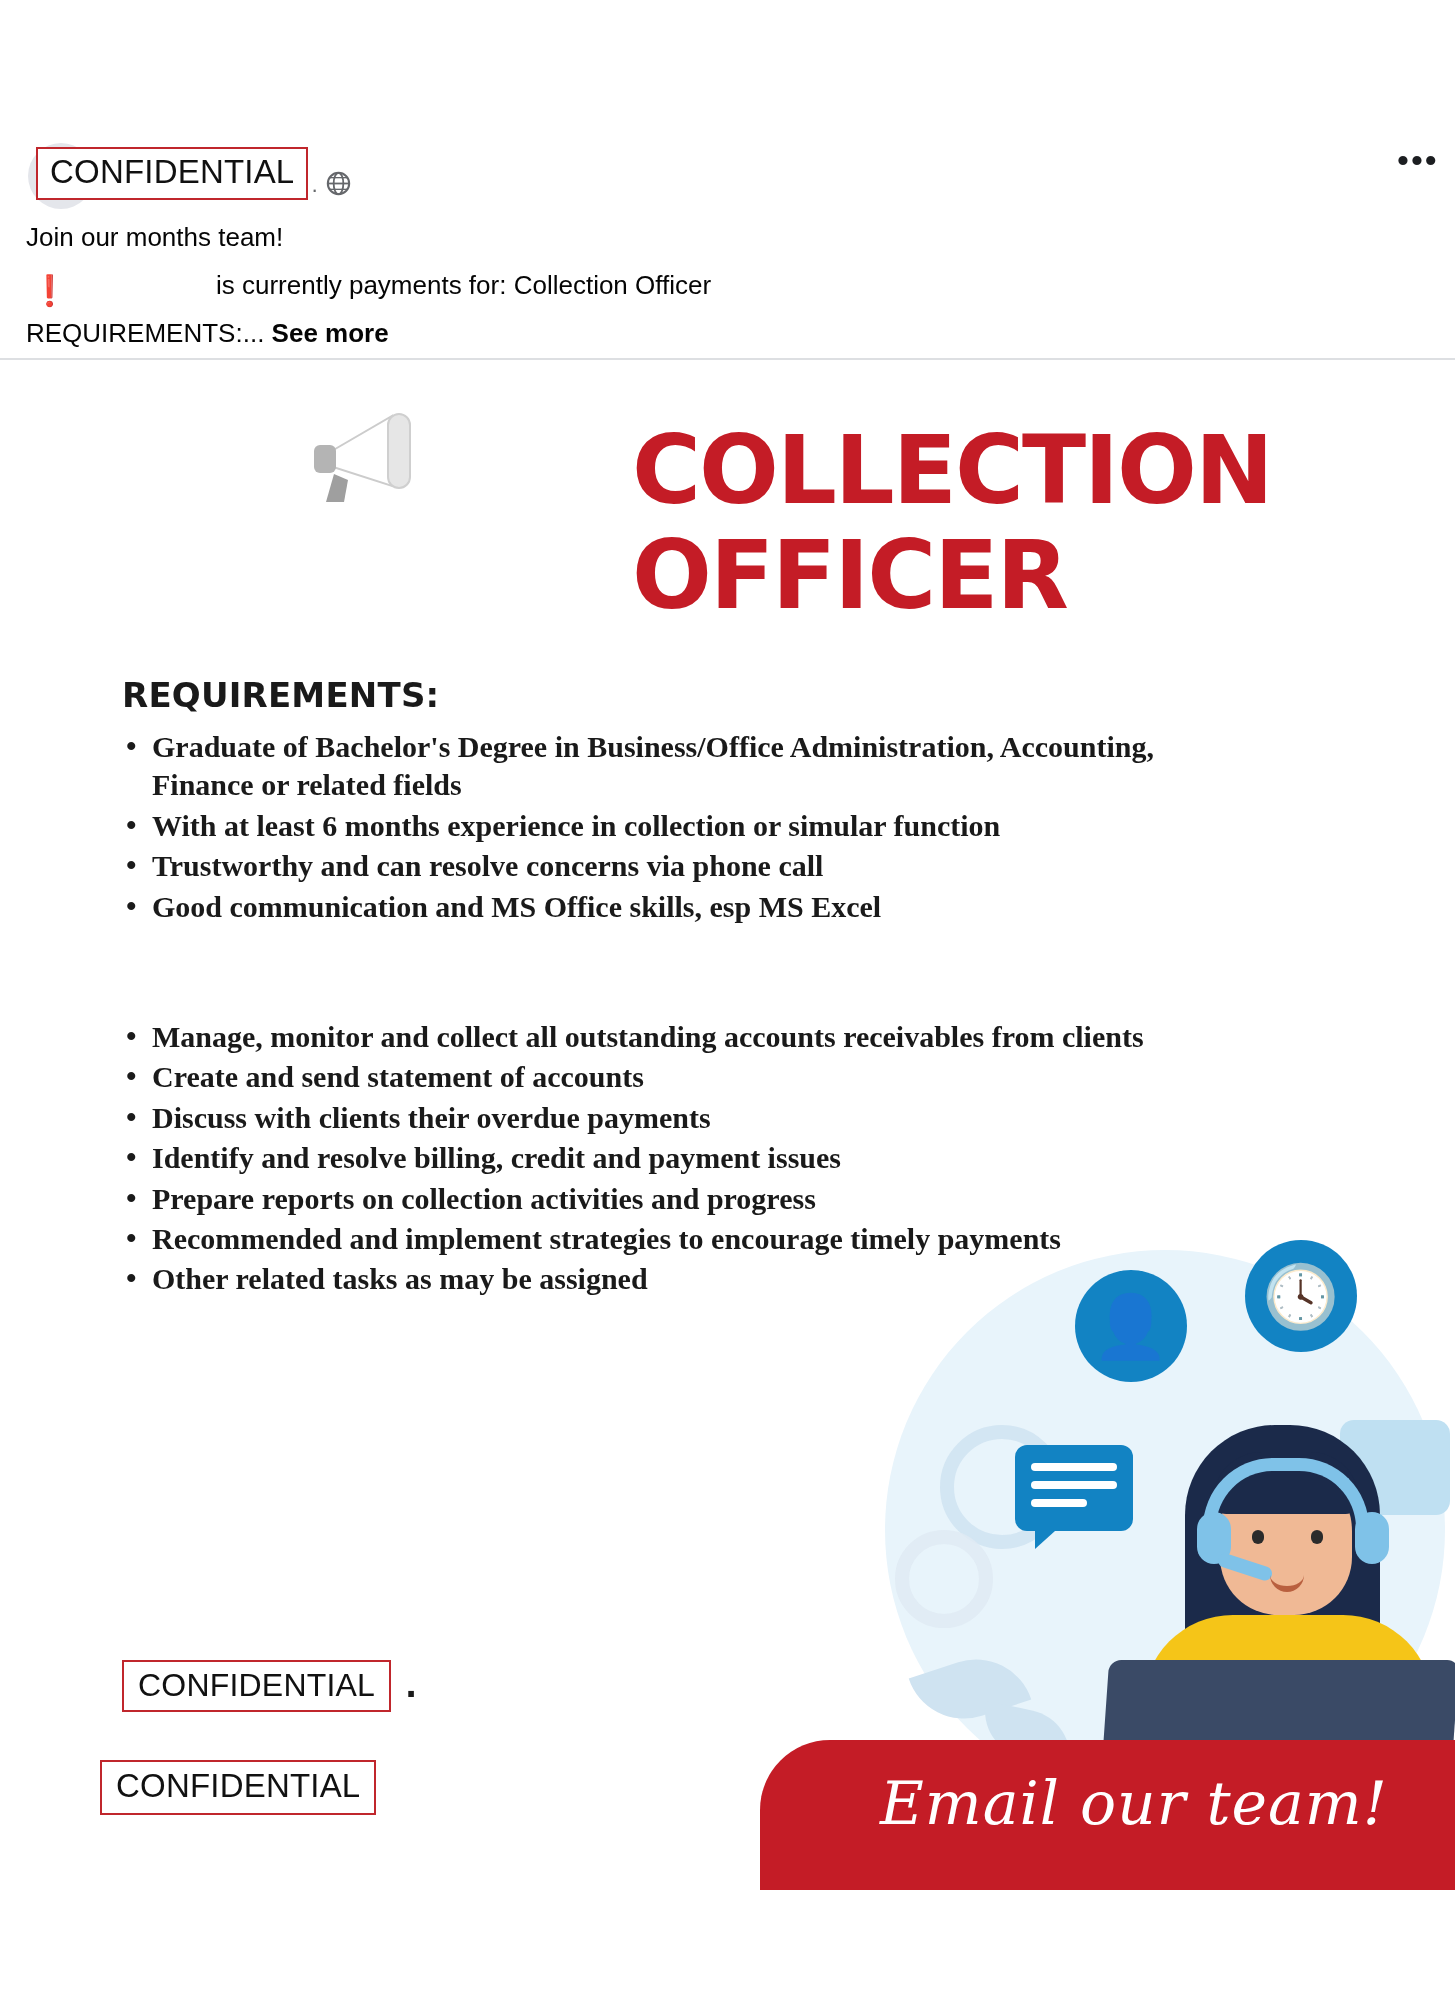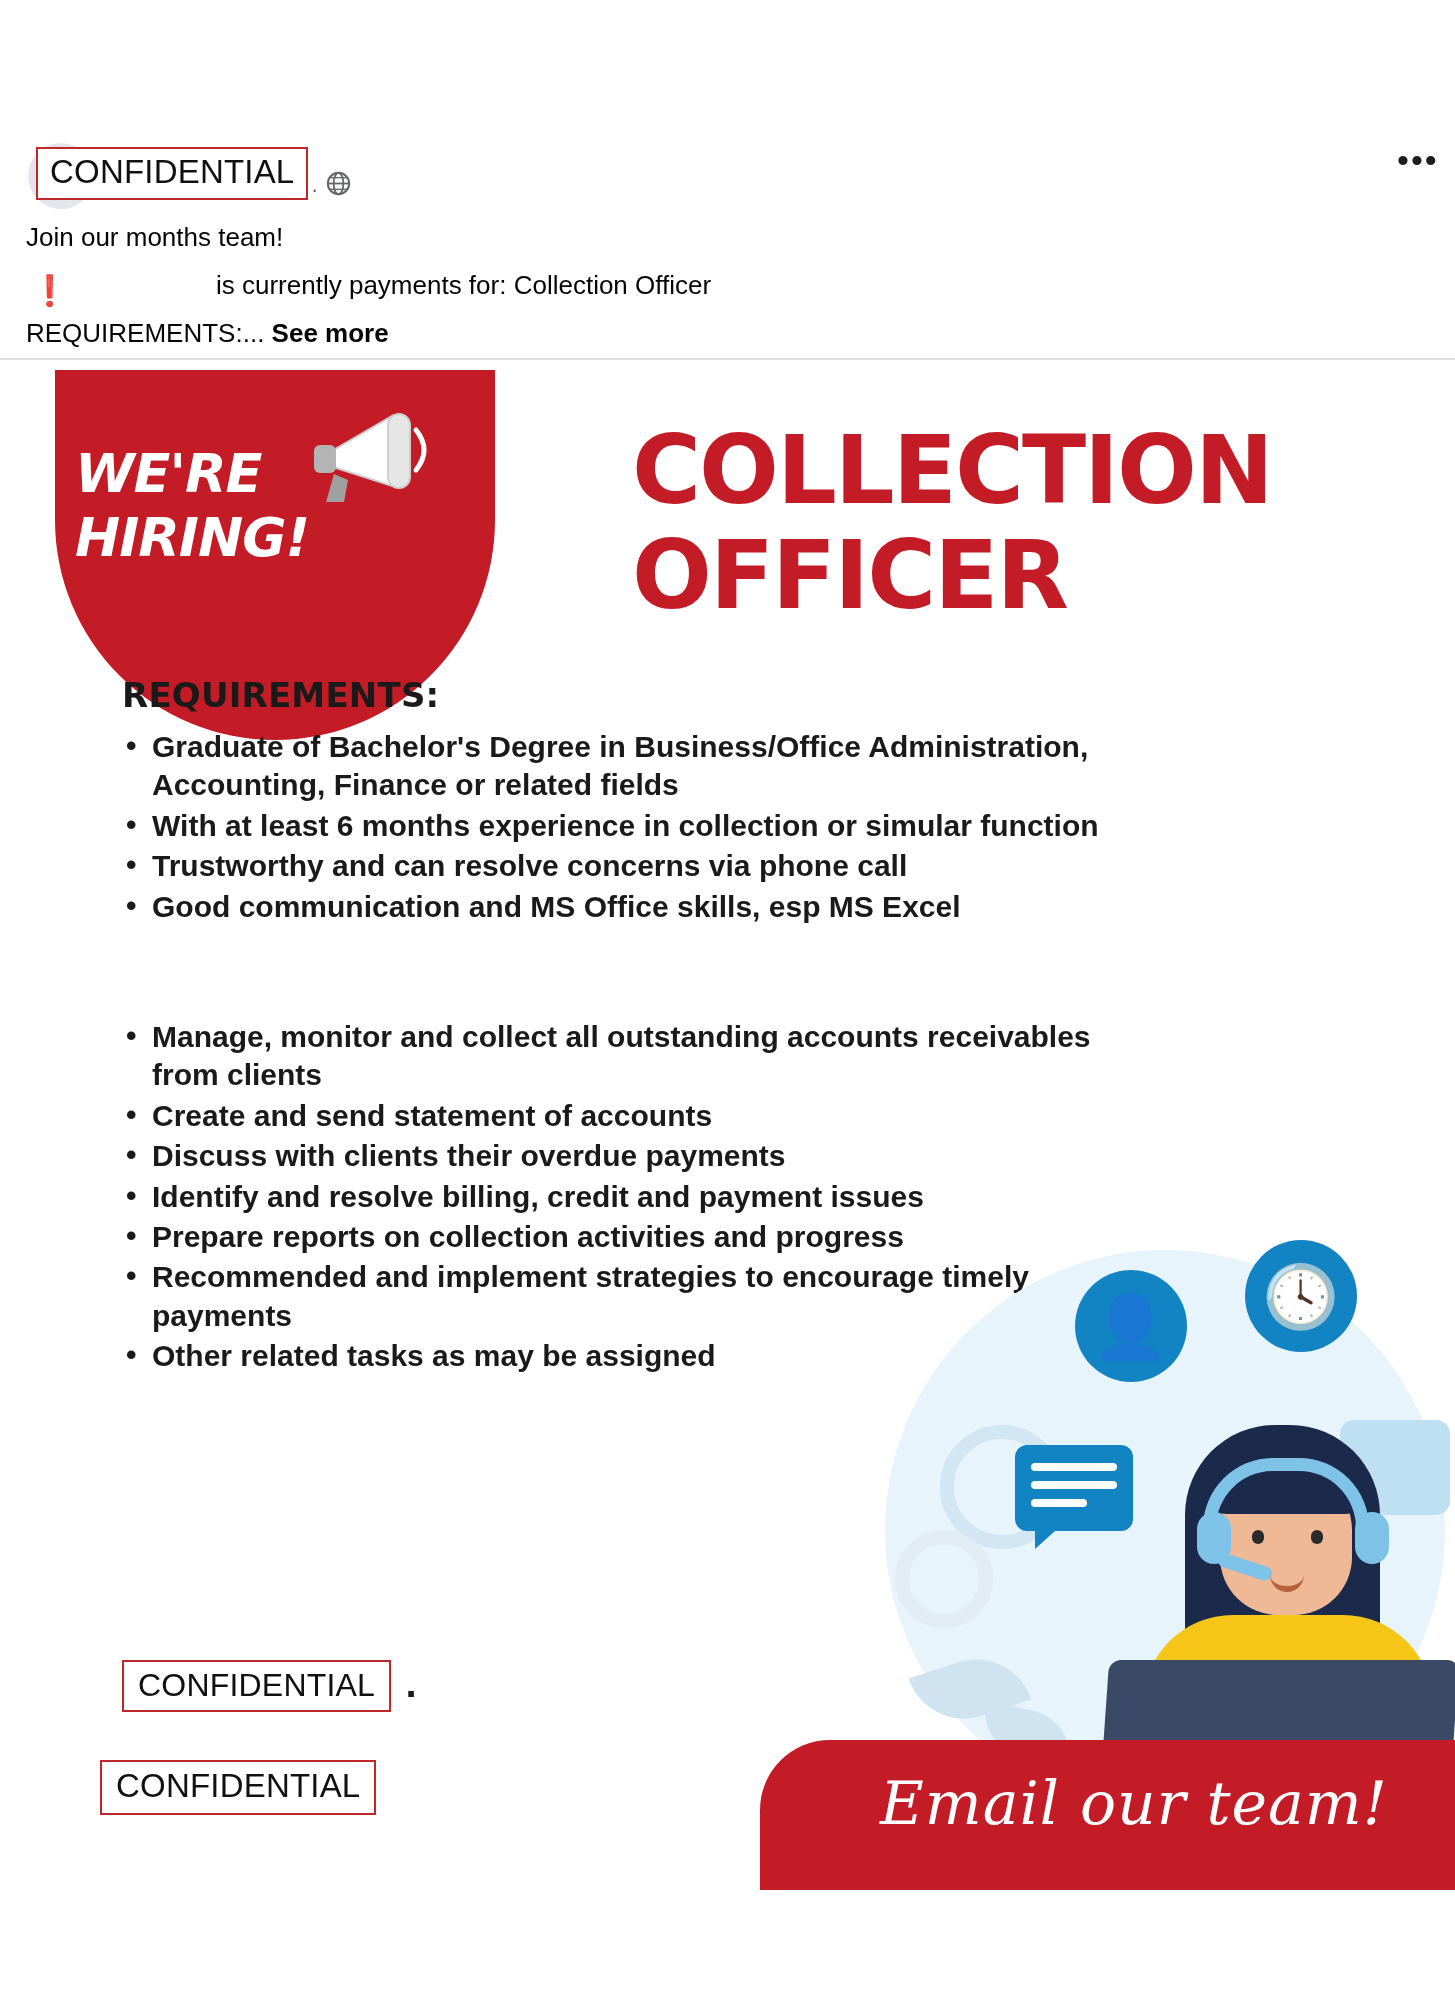--- a/index.html
+++ b/index.html
@@ -201,21 +201,21 @@
     font-size: 34px;
     letter-spacing: 0.2px;
   }
   .sec-req { left: 122px; top: 315px; text-align: center; }
   .sec-resp { left: 122px; top: 605px; }
 
   .bullets {
     position: absolute;
     left: 122px;
     color: #1a1a1a;
-    font-family: Liberation Sans, sans-serif;
+    font-family: Liberation Serif, serif;
     font-weight: bold;
     font-size: 30px;
     line-height: 1.28;
     margin: 0;
     padding: 0;
     list-style: none;
     width: 1040px;
   }
   .bullets li {
     position: relative;
@@ -521,26 +521,20 @@
         <span class="see-more">See more</span>
       </div>
     </div>
   </div>
 
   <div class="divider"></div>
 
   <div class="flyer">
     <div class="flyer-inner">
 
-      <div class="badge">
-        <div class="badge-text">
-          <div>WE'RE</div>
-          <div>HIRING!</div>
-        </div>
-      </div>
 
       <span class="megaphone">
         <svg viewBox="0 0 150 120" width="150" height="120">
           <path d="M30 62 L92 26 L92 96 L30 76 Z" fill="#ffffff" stroke="#cccccc" stroke-width="2"></path>
           <rect x="88" y="24" width="22" height="74" rx="11" fill="#e6e6e6" stroke="#cfcfcf" stroke-width="2"></rect>
           <rect x="14" y="55" width="22" height="28" rx="6" fill="#b4b4b4"></rect>
           <path d="M34 84 L26 112 L44 112 L48 90 Z" fill="#9f9f9f"></path>
           <path d="M116 40 q16 20 0 40" stroke="#ffffff" stroke-width="5" fill="none" stroke-linecap="round"></path>
         </svg>
       </span>

